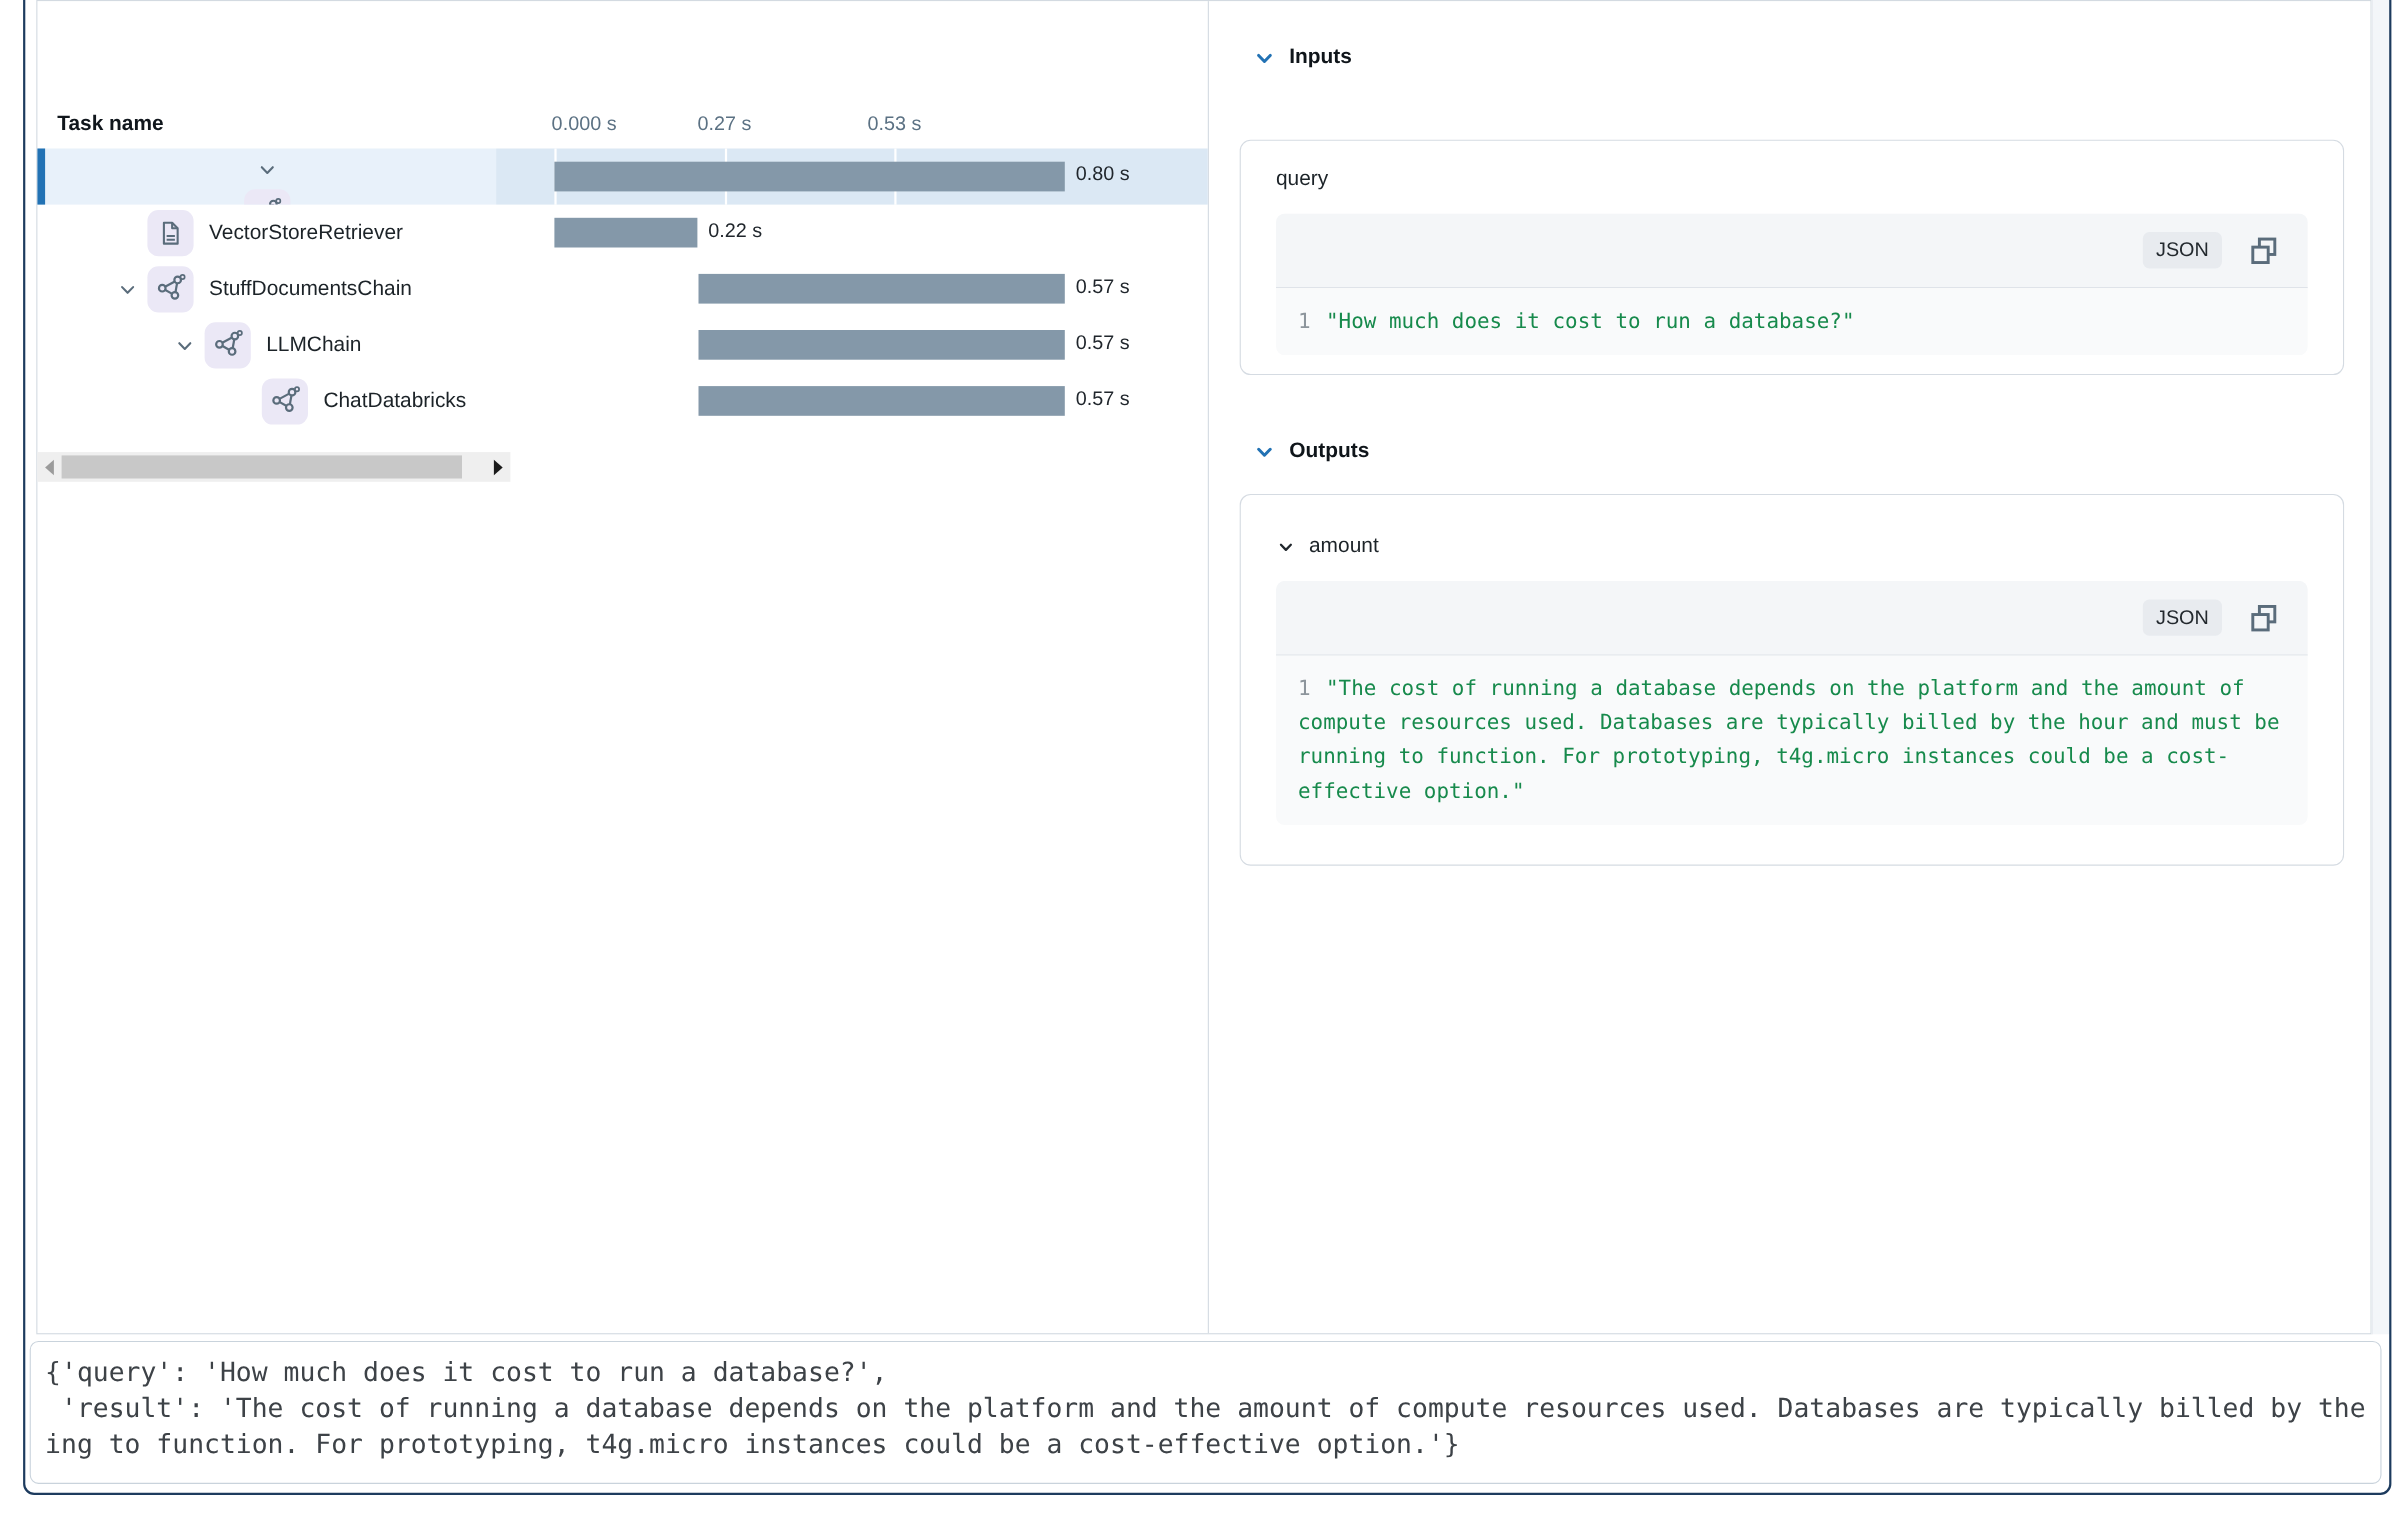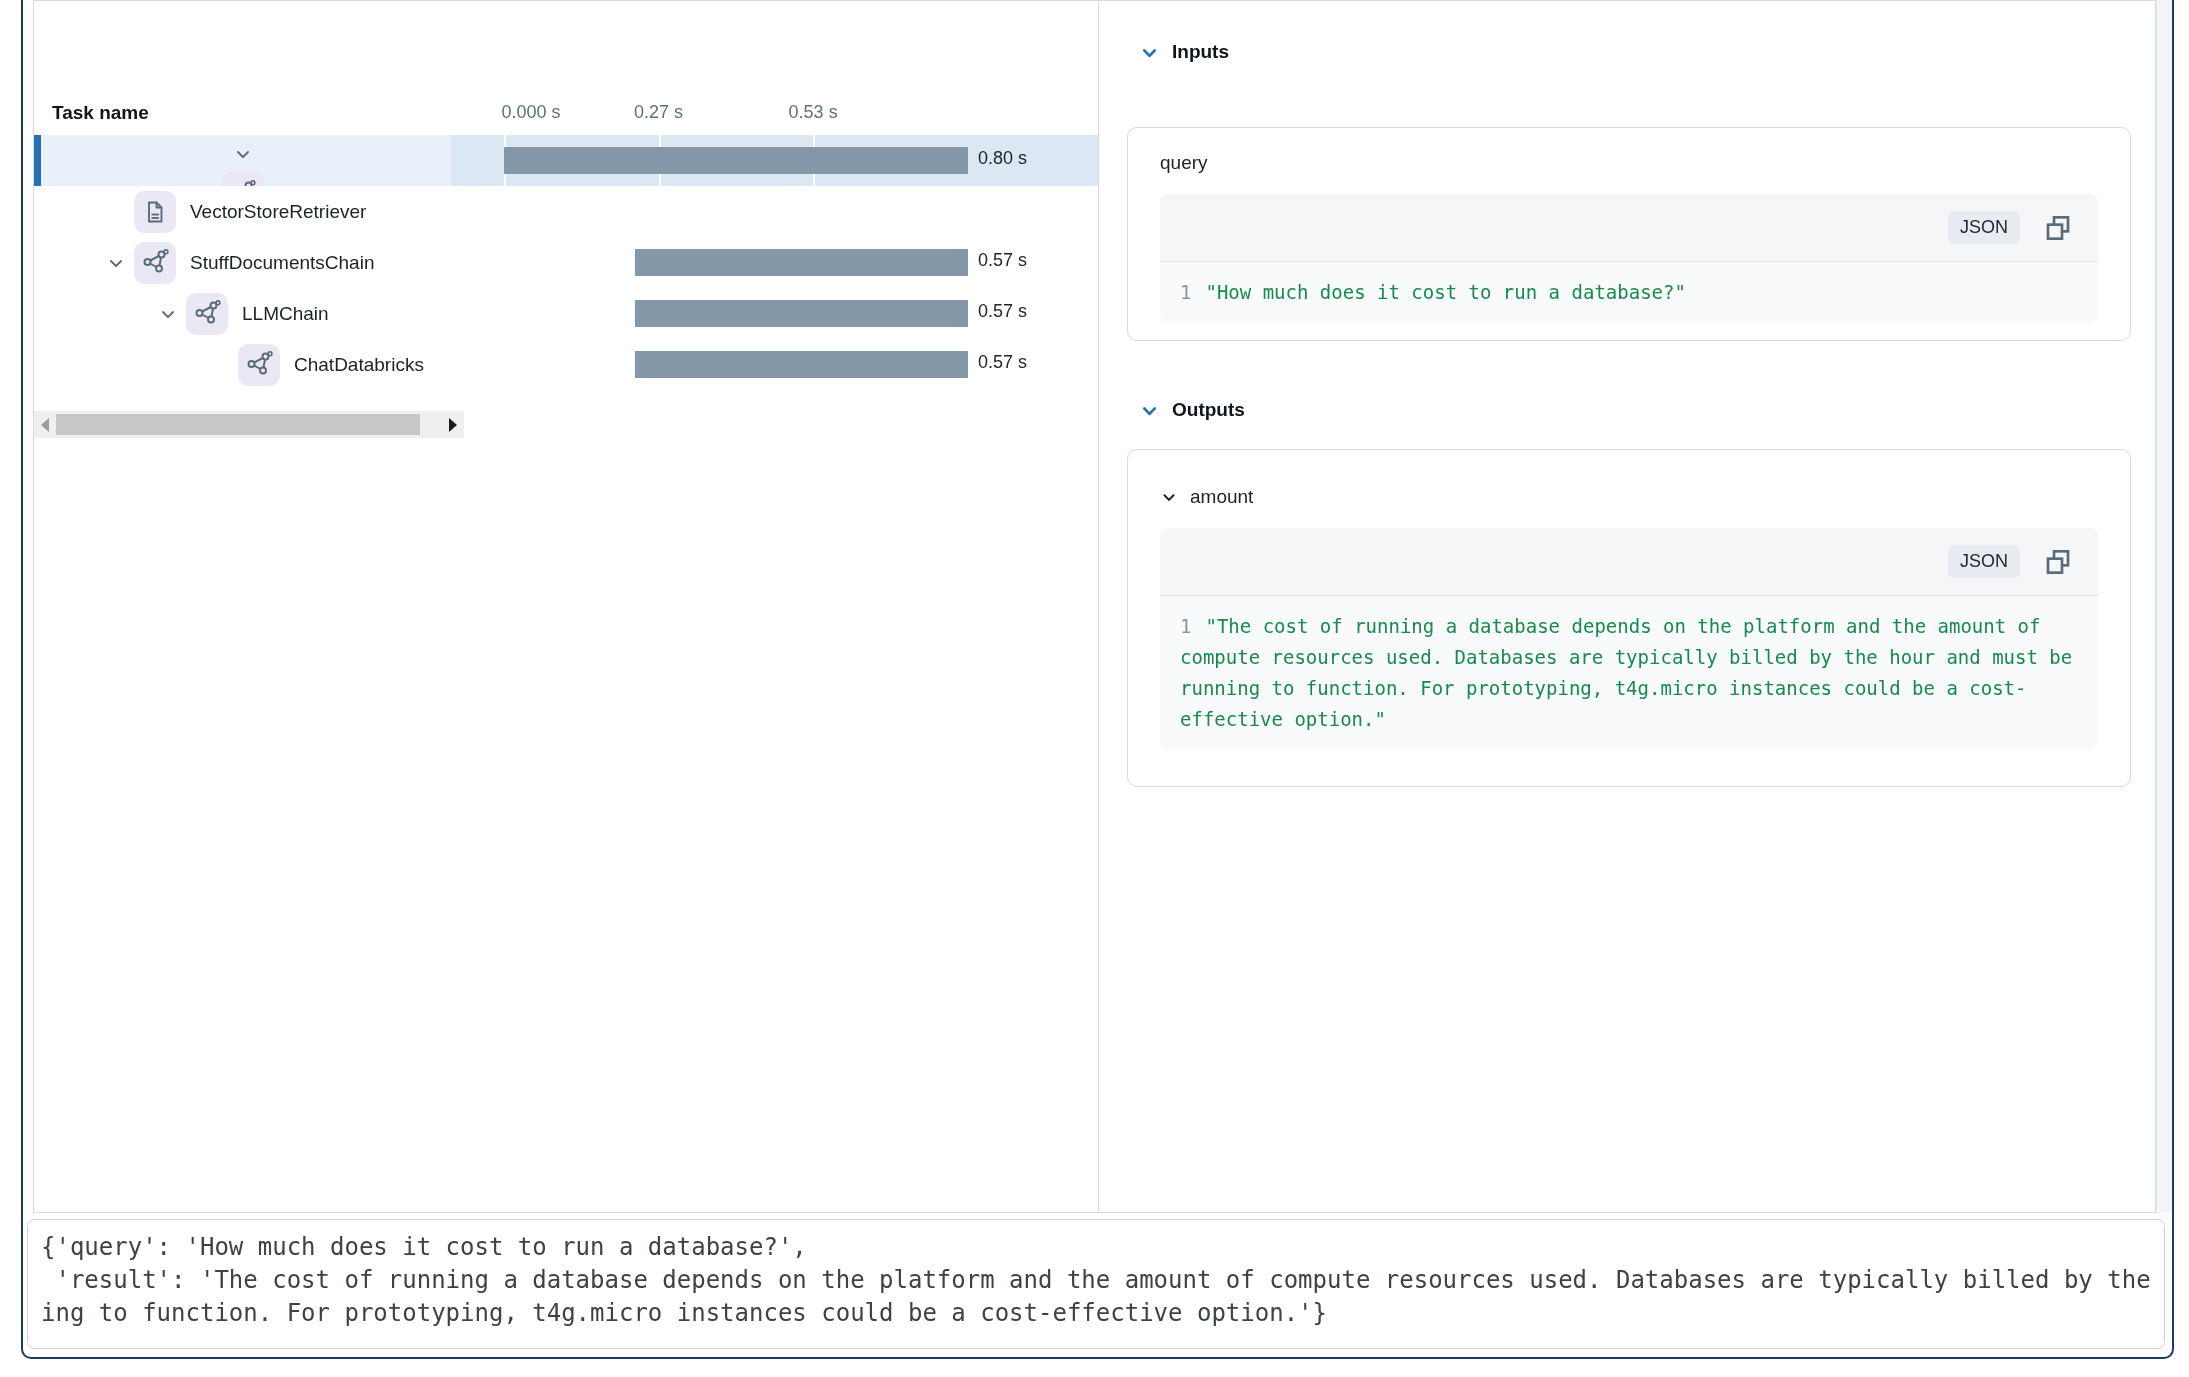--- a/index.html
+++ b/index.html
@@ -150,20 +150,27 @@
               </svg>
             </span>
           <span class="chip">
 
             <svg class="ic-doc" width="26" height="26" viewBox="0 0 26 26" style="">
                 <use href="#ico-doc"></use>
               </svg>
           </span>
           <span class="tlabel">VectorStoreRetriever</span>
         </div>
+        <div class="gantt-cell">
+            <span class="gl" style="left: 53px;"></span>
+            <span class="gl" style="left: 207.57px;"></span>
+            <span class="gl" style="left: 362.14px;"></span>
+          <span class="bar" style="left: 53px; width: 129.92px;"></span>
+          <span class="dur" style="left: 192.92px;">0.22 s</span>
+        </div>
       </div>
       <div class="trow">
         <div class="name-cell">
             <span class="ind" style="width: 64px;"></span>
           <span class="twisty" style="visibility: visible;">
               <svg width="20" height="20" viewBox="0 0 20 20" stroke="#5a6c7b" stroke-width="1.9">
                 <use href="#ico-chev"></use>
               </svg>
             </span>
           <span class="chip">

